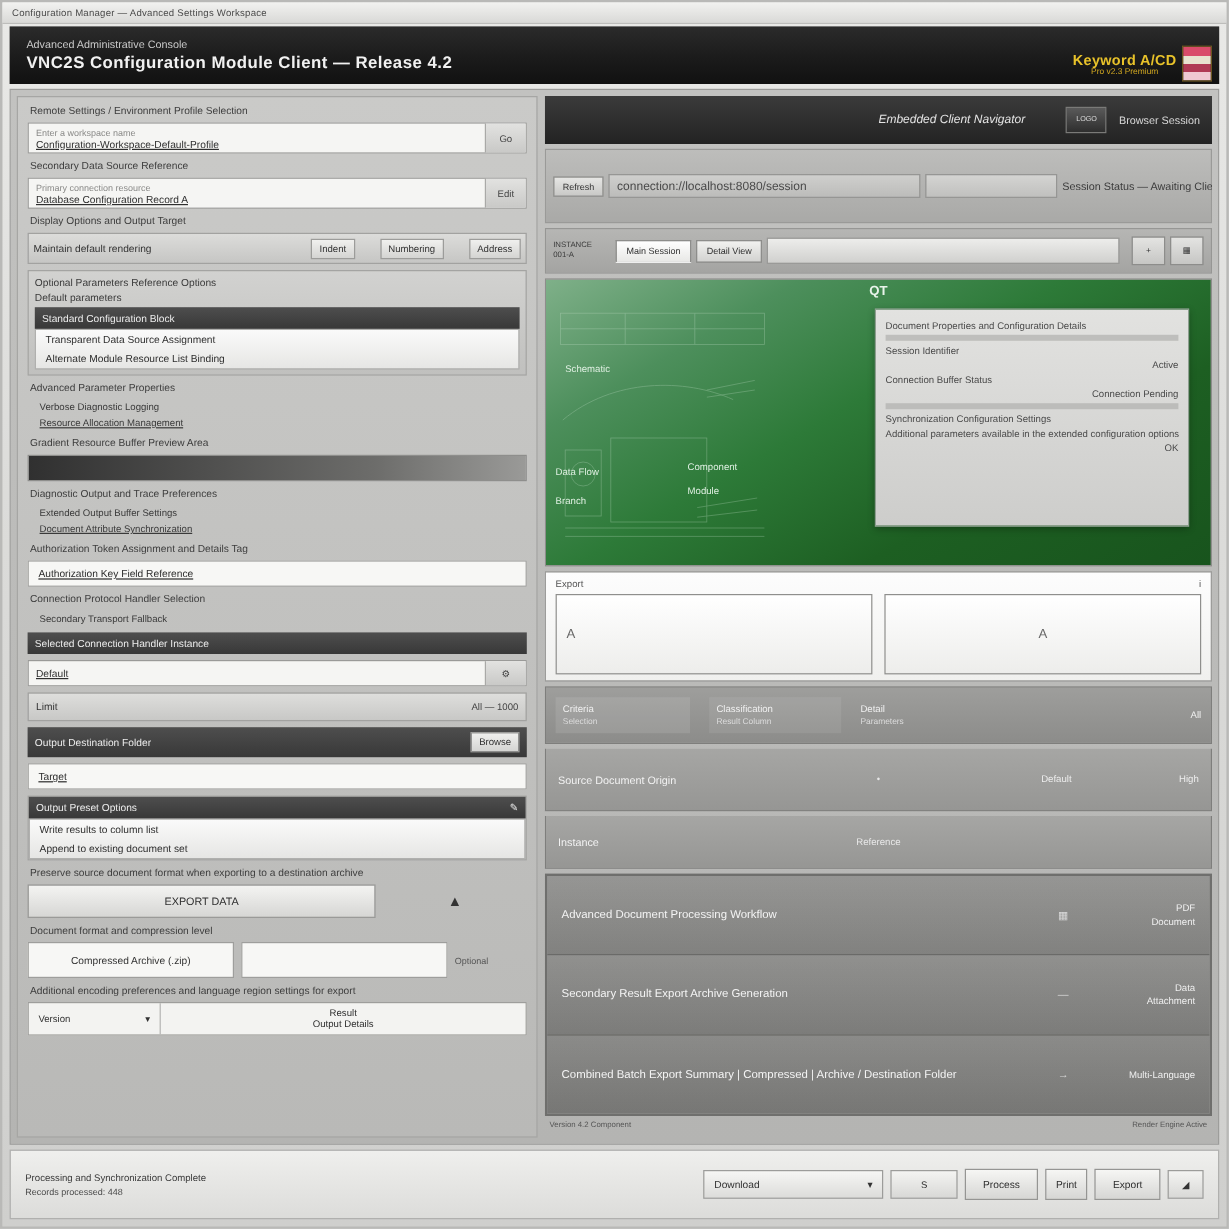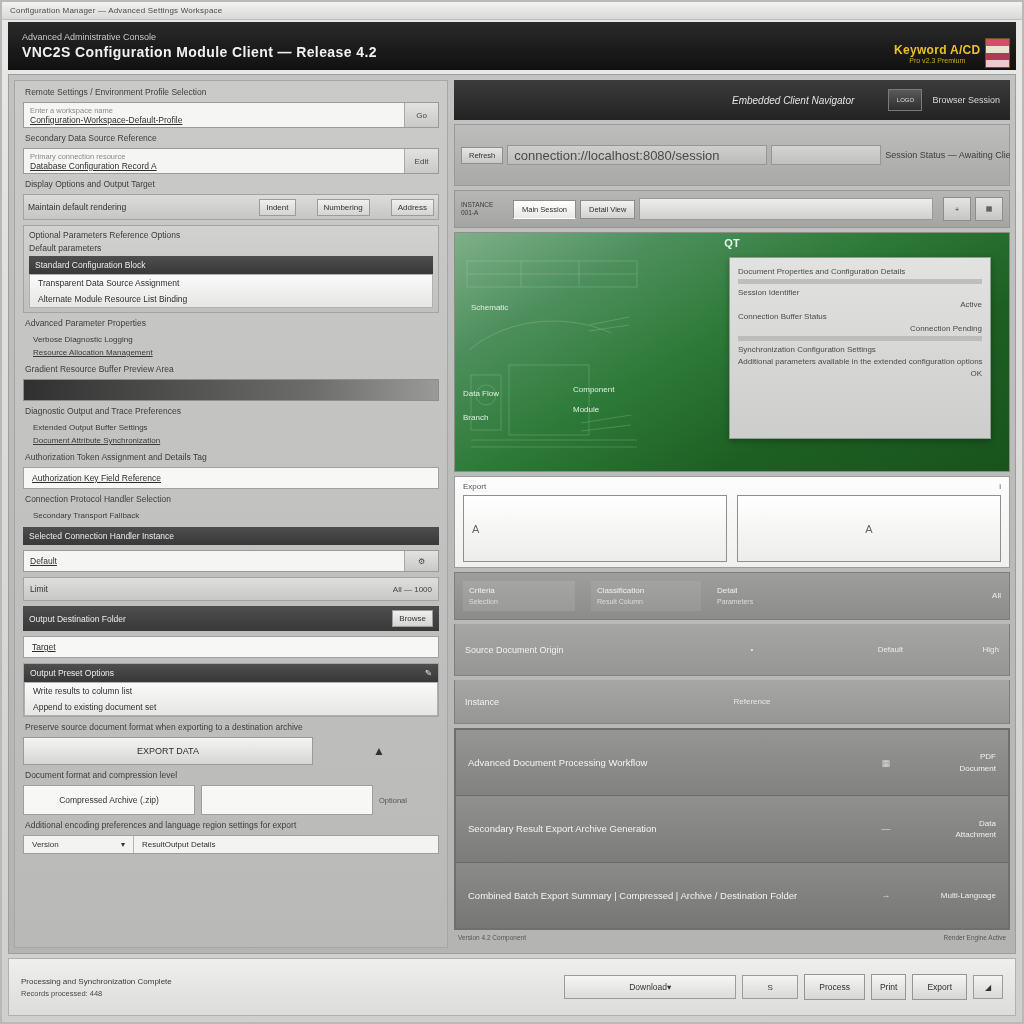--- a/index.html
+++ b/index.html
@@ -222,21 +222,21 @@
   .footer-table {
     display: flex; border: 1px solid #9e9e9c; background: #f3f3f1;
   }
   .footer-table .c1 {
     flex: 0 0 110px; border-right: 1px solid #b4b4b2;
     display: flex; align-items: center; justify-content: space-between;
     padding: 1px 8px; font-size: 8px; color: #333; filter: blur(.5px); text-align: right;
   }
   .footer-table .c2 {
     flex: 1 1 auto; padding: 4px 8px;
-    display: flex; flex-direction: row; align-items: center;
+    display: flex; flex-direction: column; align-items: center;
     font-size: 8px; color: #2f2f2f; filter: blur(.5px);
   }
 
   
   .right-col {
     flex: 1 1 auto;
     display: flex; flex-direction: column;
     gap: 4px; overflow: hidden;
   }
   .rt-darkbar {
@@ -274,21 +274,21 @@
     background: linear-gradient(180deg,#e6e6e4,#c8c8c6);
     border: 1px solid #8f8f8d;
     font-size: 7.5px; color: #333; padding: 3px 7px;
     filter: blur(.5px); white-space: nowrap;
   }
   .sb-field {
     flex: 0 0 260px;
     background: linear-gradient(180deg,#cfcfcd,#bcbcba);
     border: 1px solid #969694;
     height: 20px; display: flex; align-items: center; padding: 0 6px;
-    font-size: 13px; color: #4a4a4a; filter: blur(.5px);
+    font-size: 10px; color: #4a4a4a; filter: blur(.5px);
   }
   .sb-field2 {
     flex: 0 0 110px;
     background: linear-gradient(180deg,#d4d4d2,#c0c0be);
     border: 1px solid #969694; height: 20px;
   }
   .sb-right {
     flex: 1 1 auto; text-align: right;
     font-size: 9px; color: #3c3c3c; filter: blur(.5px);
     white-space: nowrap; padding-right: 8px;
@@ -411,21 +411,21 @@
   .gh-cell.c1 { flex: 0 0 110px; background: rgba(255,255,255,.08); padding: 4px 6px; }
   .gh-cell.c2 { flex: 1 1 auto; }
   .gh-cell.c3 { flex: 0 0 24px; text-align: right; }
 
   .grid-row {
     flex: 0 0 52px;
     background: linear-gradient(180deg,#a6a6a4,#969694);
     border-left: 1px solid #7e7e7c; border-right: 1px solid #7e7e7c;
     border-bottom: 1px solid #828280;
     display: flex; align-items: center;
-    padding: 0 10px; gap: 6px;
+    padding: 0 10px; gap: 16px;
   }
   .gr-main { flex: 1 1 auto; font-size: 9px; color: #f2f2f2; filter: blur(.5px); white-space: nowrap; }
   .gr-mid  { flex: 0 0 110px; font-size: 8px; color: #e8e8e8; filter: blur(.5px); text-align: center; }
   .gr-end  { flex: 0 0 90px; font-size: 8px; color: #ededed; filter: blur(.5px); text-align: right; }
 
   .list-block {
     flex: 1 1 auto;
     border: 2px solid #6f6f6d;
     background: linear-gradient(180deg,#8f8f8d,#7e7e7c);
     display: flex; flex-direction: column;
@@ -459,22 +459,22 @@
     display: flex; align-items: center;
     padding: 0 12px;
   }
   .bb-status { flex: 1 1 auto; }
   .bb-status .s1 { font-size: 8px; color: #3a3a3a; filter: blur(.5px); white-space: nowrap; }
   .bb-status .s2 { font-size: 7.5px; color: #4a4a4a; filter: blur(.5px); white-space: nowrap; margin-top: 3px; }
   .bb-controls { display: flex; align-items: center; gap: 6px; }
   .bb-combo {
     background: linear-gradient(180deg,#f6f6f4,#dcdcda);
     border: 1px solid #9c9c9a;
-    height: 24px; width: 172px;
-    display: flex; align-items: center; justify-content: center;
+    height: 24px; width: 150px;
+    display: flex; align-items: center; justify-content: space-between;
     padding: 0 8px; font-size: 8.5px; color: #333; filter: blur(.5px);
   }
   .bb-small {
     background: linear-gradient(180deg,#f4f4f2,#d8d8d6);
     border: 1px solid #9c9c9a;
     height: 24px; width: 56px;
     display: flex; align-items: center; justify-content: center;
     font-size: 8px; color: #333; filter: blur(.5px);
   }
   .bb-btn {

